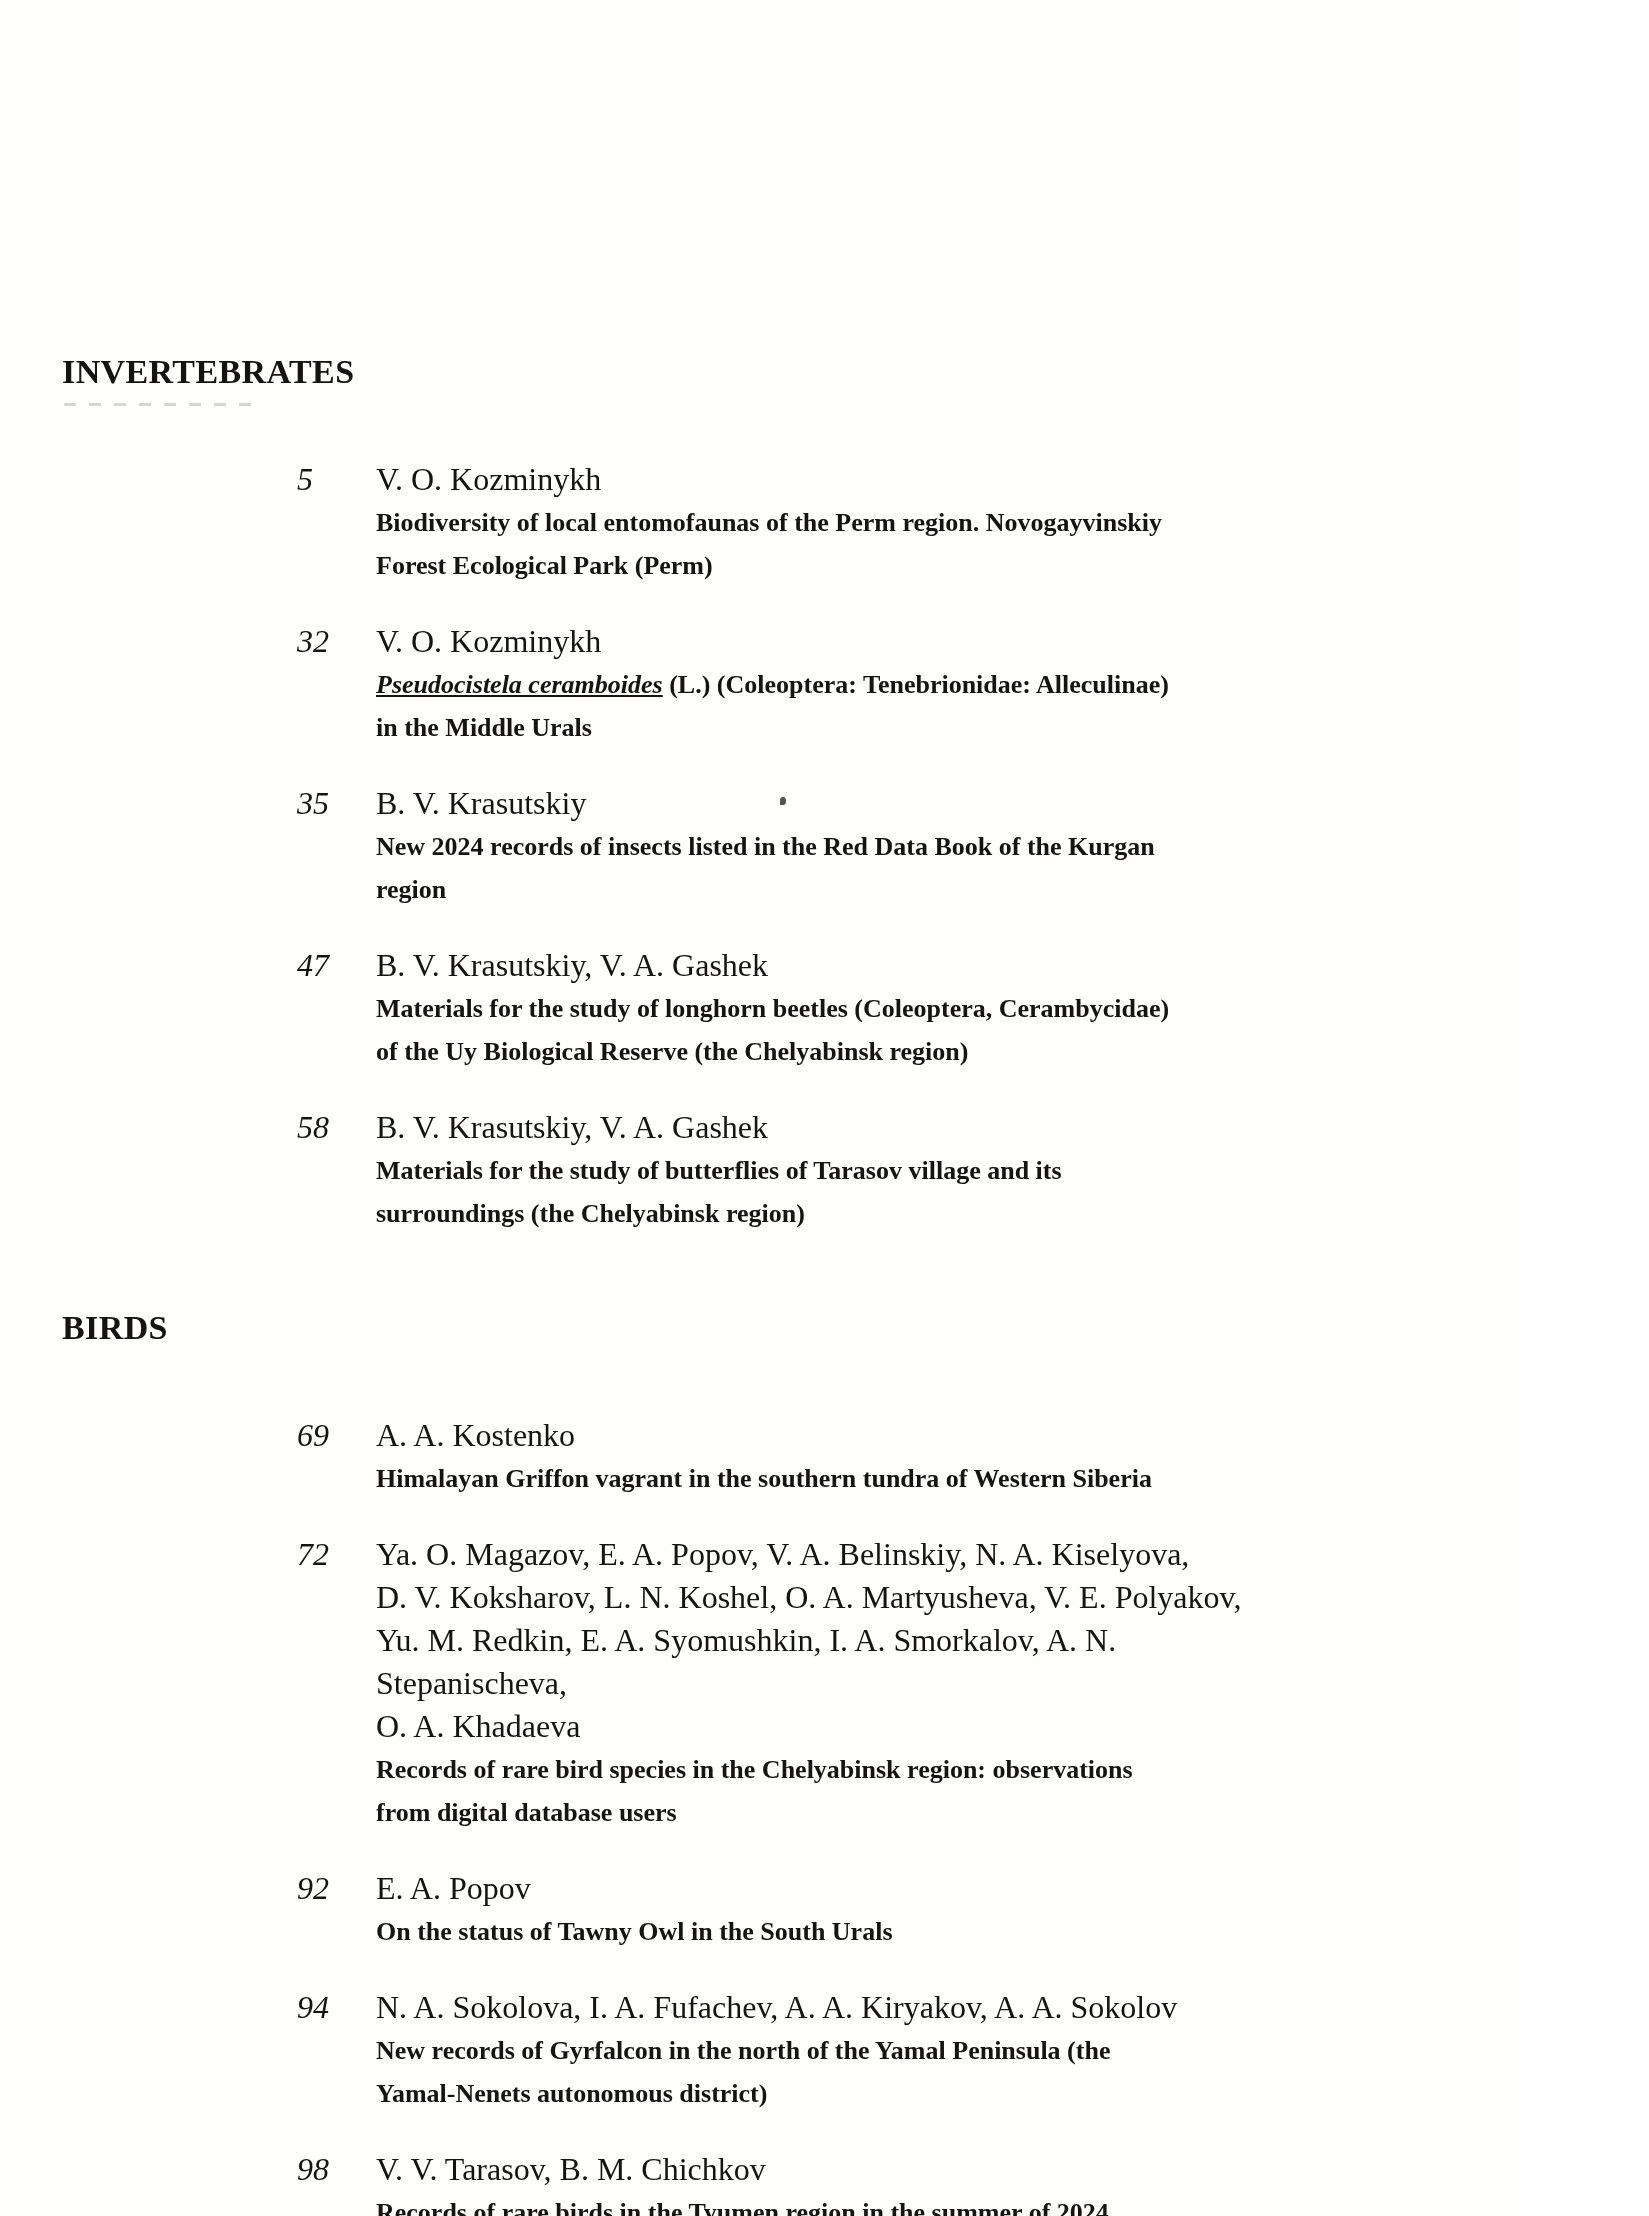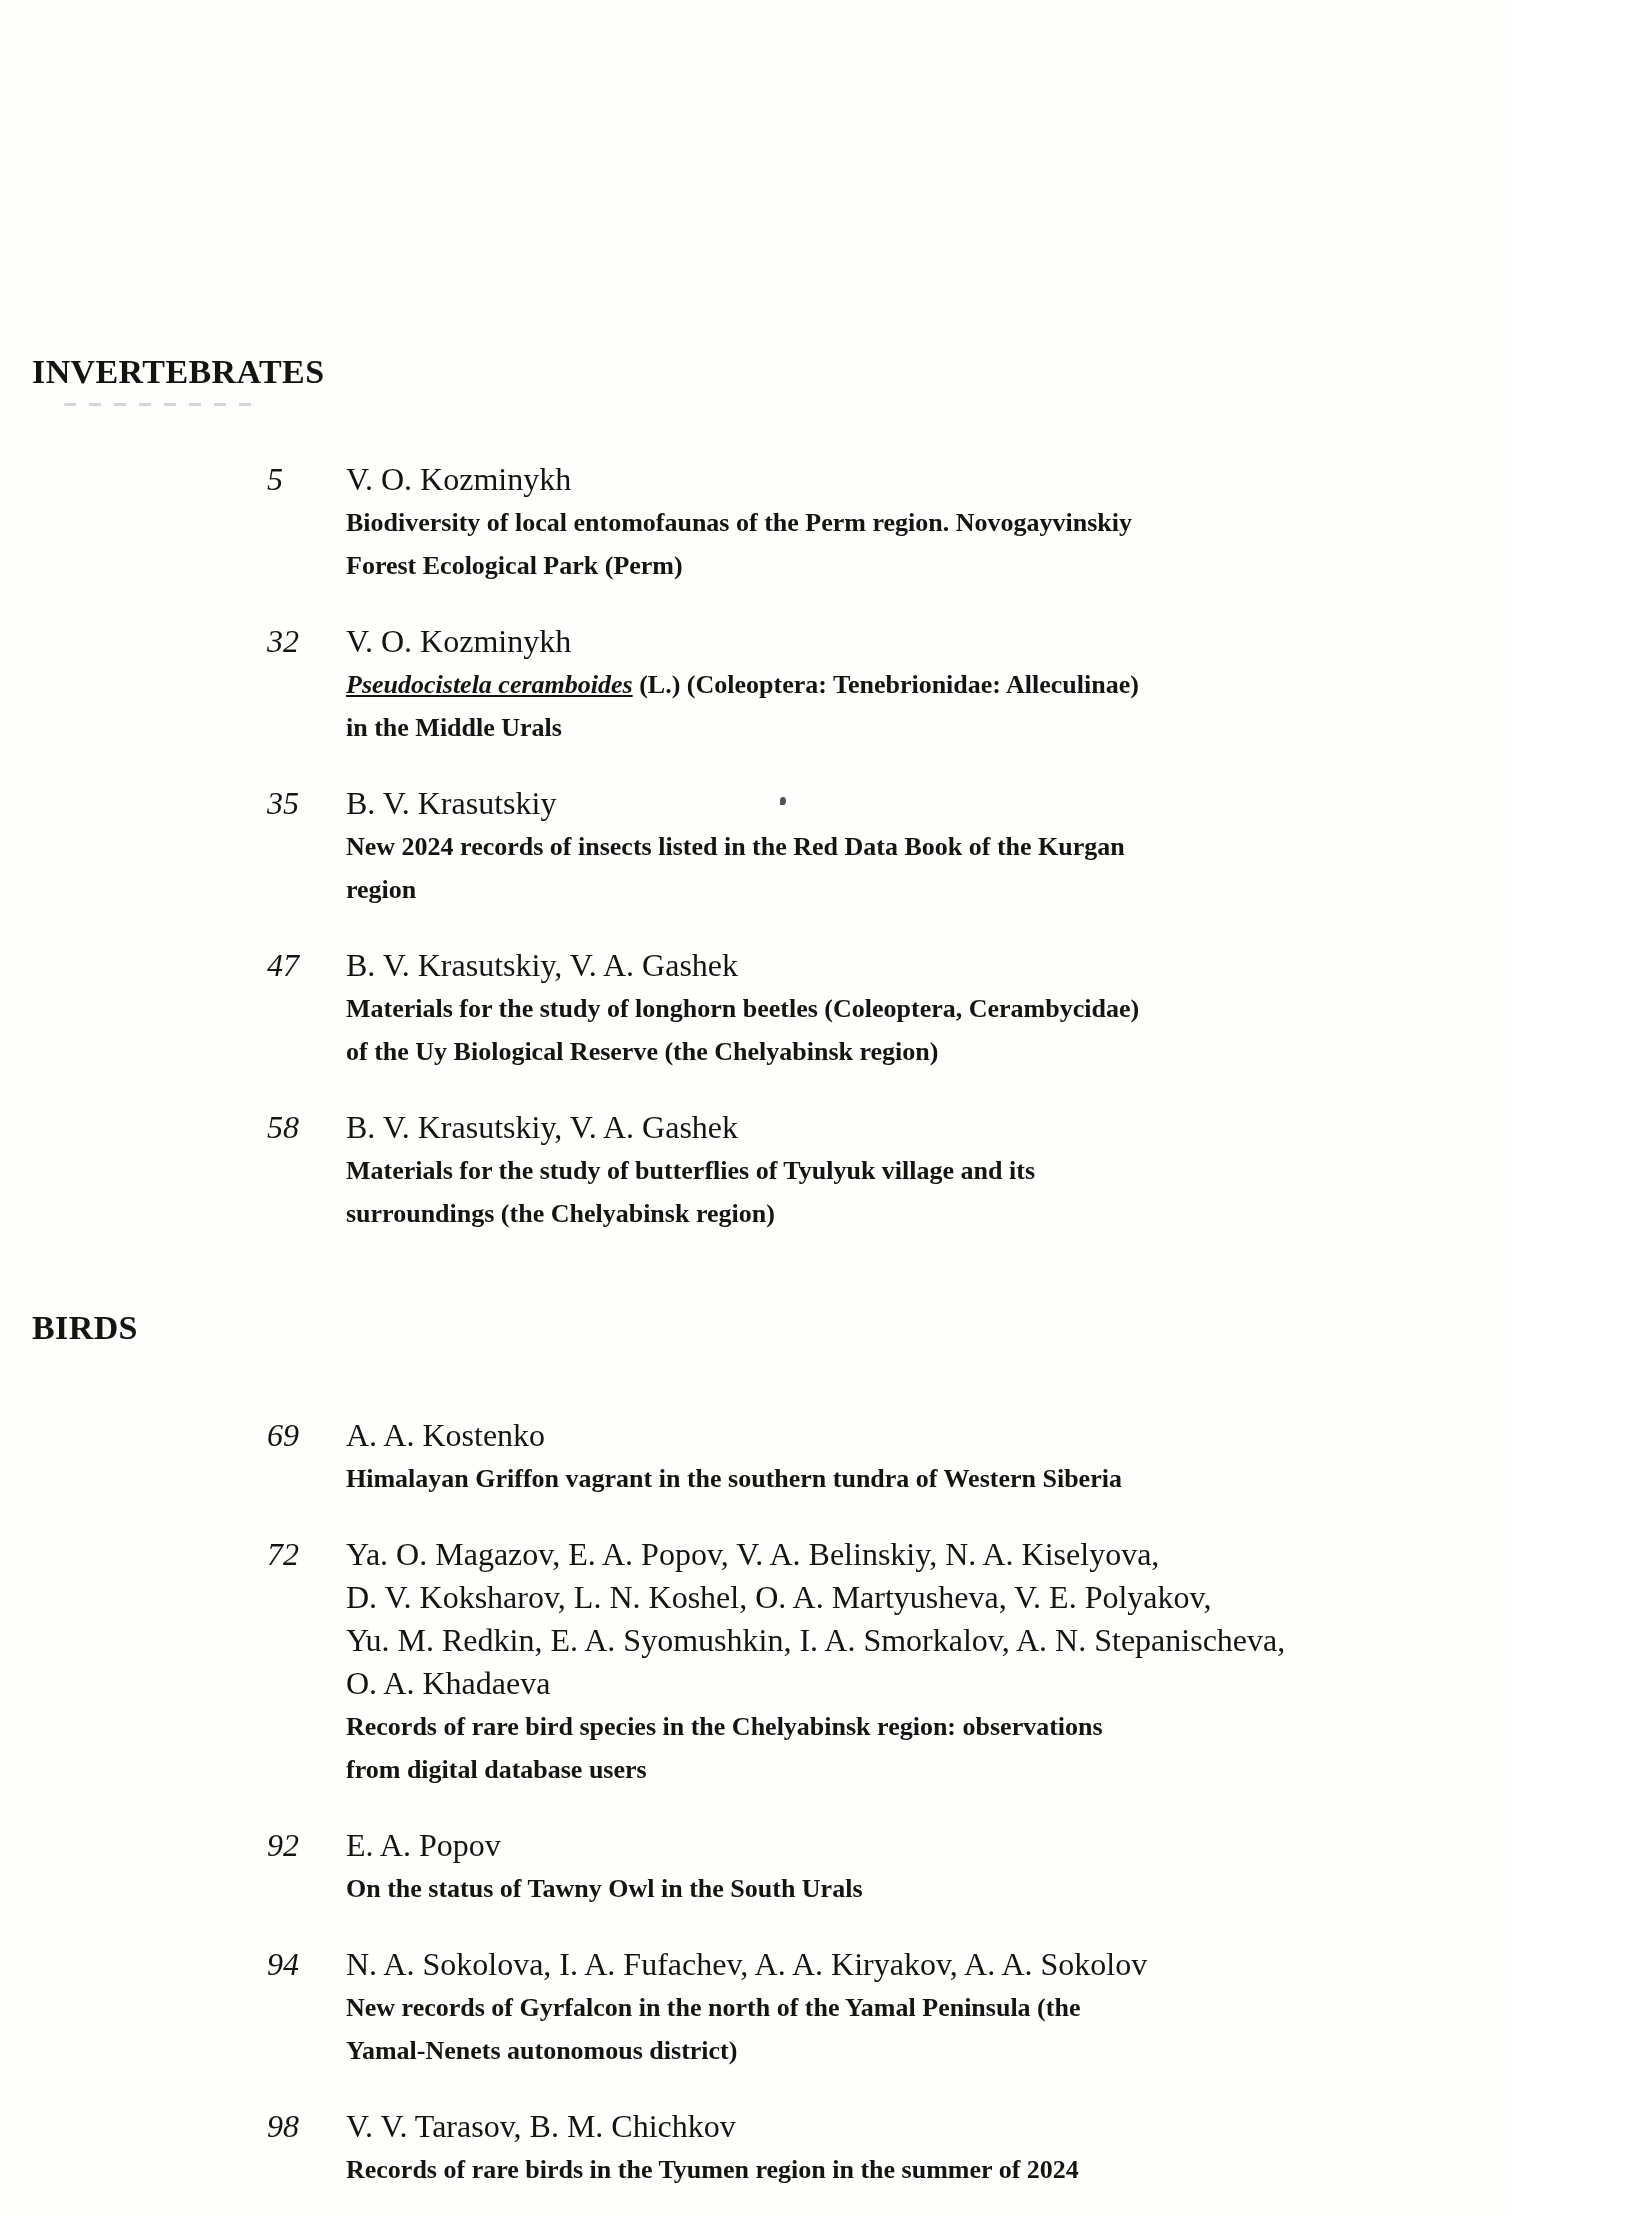--- a/index.html
+++ b/index.html
@@ -8,21 +8,21 @@
     background: #ffffff;
   }
   .page {
     position: relative;
     width: 1509px;
     height: 2216px;
     box-sizing: border-box;
     background: #fefefd;
     color: #161412;
     font-family: "Liberation Serif", "DejaVu Serif", serif;
-    padding: 351px 201px 50px 32px;
+    padding: 351px 201px 50px 62px;
     overflow: hidden;
   }
   .section-heading {
     font-size: 34px;
     font-weight: bold;
     letter-spacing: 0.4px;
     margin: 0 0 65px 0;
     line-height: 42px;
   }
   .section + .section .section-heading {
@@ -121,21 +121,21 @@
       <div class="entry-authors">B. V. Krasutskiy, V. A. Gashek</div>
       <div class="entry-title"><span>Materials for the study of longhorn beetles (Coleoptera, Cerambycidae)
 of the Uy Biological Reserve (the Chelyabinsk region)</span></div>
     </div>
   </div>
 
   <div class="entry">
     <div class="entry-page">58</div>
     <div class="entry-body">
       <div class="entry-authors">B. V. Krasutskiy, V. A. Gashek</div>
-      <div class="entry-title"><span>Materials for the study of butterflies of Tyulyuk village and its
+      <div class="entry-title"><span>Materials for the study of butterflies of Tarasov village and its
 surroundings (the Chelyabinsk region)</span></div>
     </div>
   </div>
 </div>
   </section>
 
   <section class="section">
     <h2 class="section-heading">BIRDS</h2>
     <div class="entries">
   <div class="entry">

